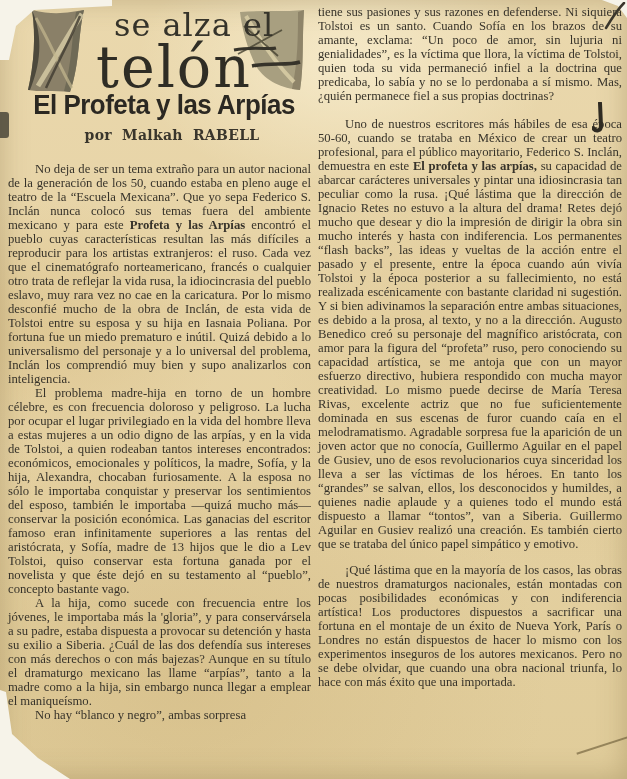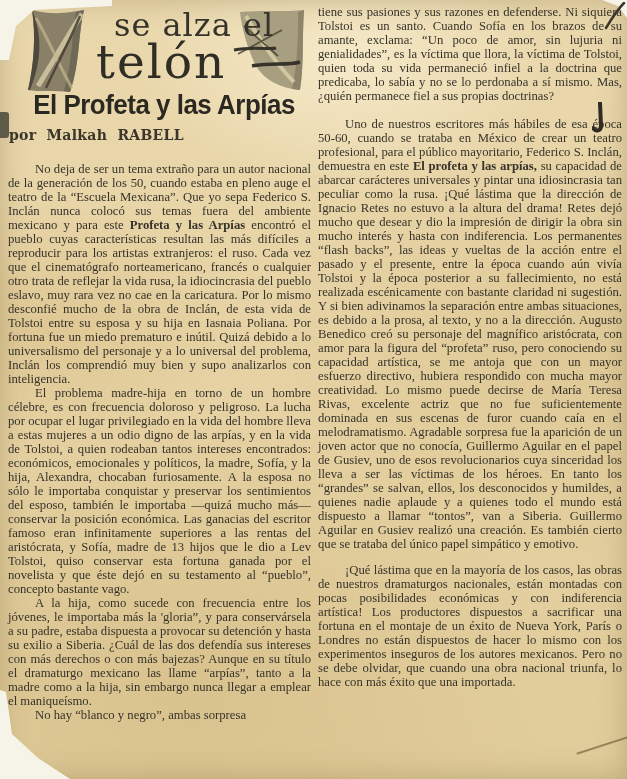--- a/index.html
+++ b/index.html
@@ -13,29 +13,29 @@
       radial-gradient(ellipse 260px 180px at 8% 42%, rgba(210,182,122,.38), transparent 70%),
       linear-gradient(180deg,#ead8ad 0%,#e5d1a2 55%,#e0cc9a 100%);
     box-shadow:inset 0 0 28px rgba(120,100,55,.35);
     font-family:"Liberation Serif",serif;
   }
   
   .masthead{position:absolute;left:10px;top:4px;width:302px;height:92px;}
   .mast-line1{position:absolute;left:104px;top:2px;font-family:"DejaVu Serif",serif;
     font-size:32px;color:#35332a;letter-spacing:1px;white-space:nowrap;}
   .mast-line2{position:absolute;left:86px;top:30px;font-family:"DejaVu Serif",serif;
-    font-size:47px;color:#2f2d25;letter-spacing:2px;white-space:nowrap;}
+    font-size:57px;color:#2f2d25;letter-spacing:2px;white-space:nowrap;}
   .curtain{position:absolute;}
   .curtain.left{left:14px;top:4px;}
   .curtain.right{left:218px;top:6px;}
   
   .article-title{position:absolute;left:14px;top:90px;width:300px;text-align:center;
     font-family:"Liberation Sans",sans-serif;font-weight:700;font-size:27px;color:#2b2822;
     letter-spacing:-0.5px;transform:scaleX(.96);transform-origin:center;white-space:nowrap;}
-  .byline{position:absolute;left:9px;top:127px;width:300px;text-align:left;
+  .byline{position:absolute;left:22px;top:127px;width:300px;text-align:center;
     font-family:"DejaVu Serif",serif;font-weight:700;font-size:14px;color:#3a362c;
     word-spacing:5px;letter-spacing:.3px;}
   
   .col{position:absolute;color:var(--ink,#37332a);font-size:12.7px;line-height:14px;
     text-align:justify;}
   .col-left{left:8px;top:162px;width:303px;height:629px;}
   .col-right{left:318px;top:5px;width:304px;height:772px;}
   .para{margin:0;}
   .para.indent{text-indent:27px;}
   .para.sp-lg{margin-top:14px;}

